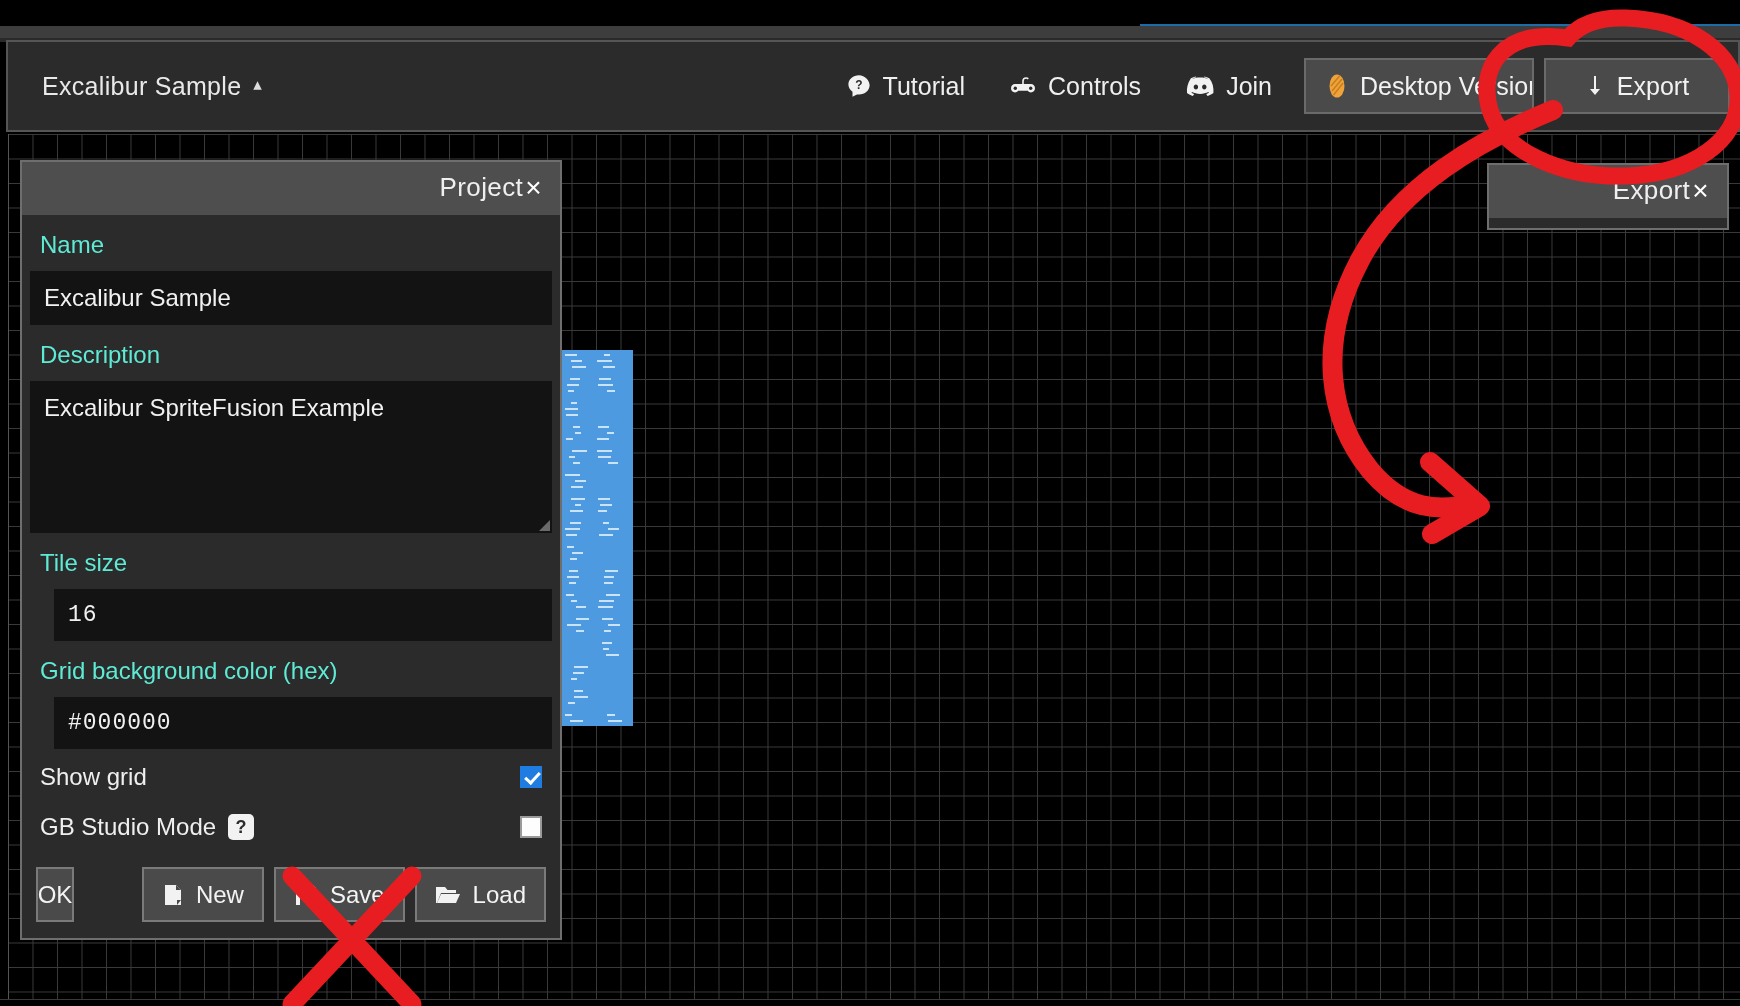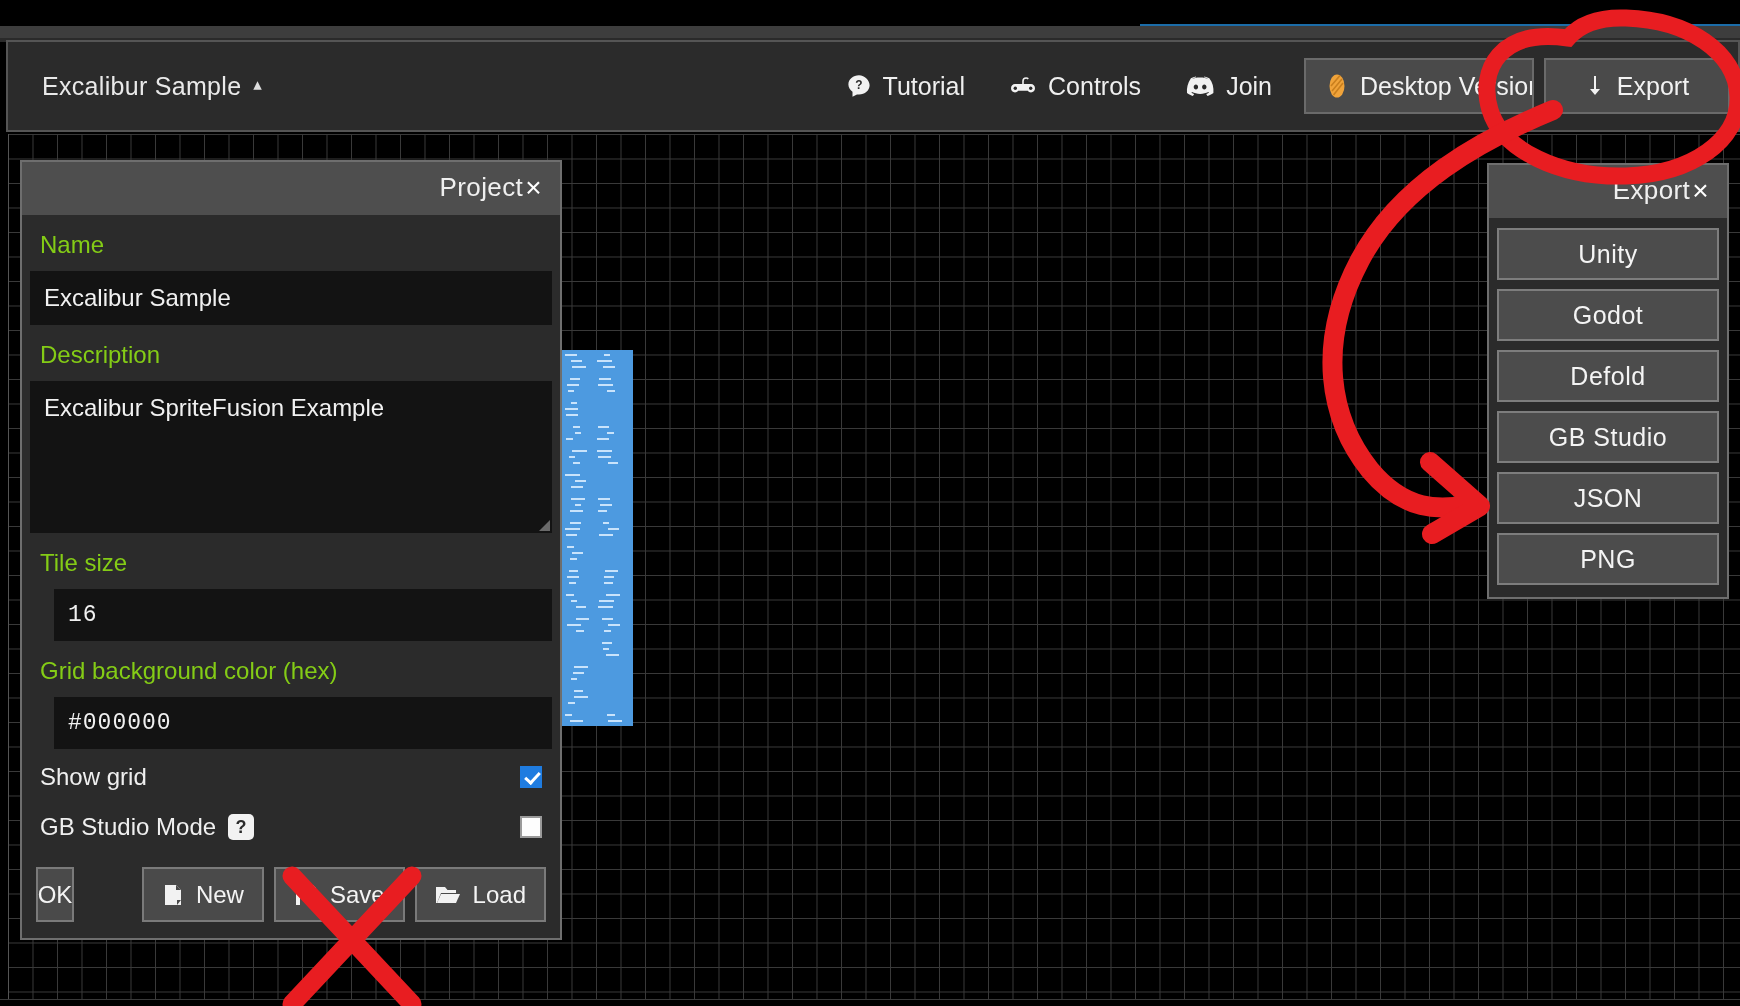--- a/index.html
+++ b/index.html
@@ -185,21 +185,21 @@
   }
 
   
   .project-panel {
     left: 20px; top: 160px;
     width: 542px;
     padding-bottom: 0;
   }
   .field-label {
     font-size: 24px;
-    color: #84cc16;
+    color: #5eead4;
     padding: 16px 18px 12px 18px;
   }
   .field-input {
     background: #131313;
     margin: 0 8px;
     padding: 13px 14px;
     font-size: 24px;
     color: #f1f1f1;
     cursor: text;
     min-height: 52px;
@@ -556,40 +556,20 @@
         <span>Load</span>
       </div>
     </div>
   </div>
 
   <div class="panel export-panel">
     <div class="panel-head">
       <span>Export</span>
       <span class="panel-close">×</span>
     </div>
-    <div class="export-list" id="export-list">
-        <div class="ebtn">
-          <span>Unity</span>
-        </div>
-        <div class="ebtn">
-          <span>Godot</span>
-        </div>
-        <div class="ebtn">
-          <span>Defold</span>
-        </div>
-        <div class="ebtn">
-          <span>GB Studio</span>
-        </div>
-        <div class="ebtn">
-          <span>JSON</span>
-        </div>
-        <div class="ebtn">
-          <span>PNG</span>
-        </div>
-      </div>
   </div>
 
   <svg class="annot" viewBox="0 0 1740 1006">
 
     <path d="M1568 38
              C1500 28 1478 70 1490 110
              C1502 150 1560 178 1626 176
              C1692 174 1740 140 1738 96
              C1736 52 1688 20 1626 18
              C1600 17 1580 24 1568 38 Z" fill="none" stroke="#e81d21" stroke-width="17" stroke-linecap="round"></path>

